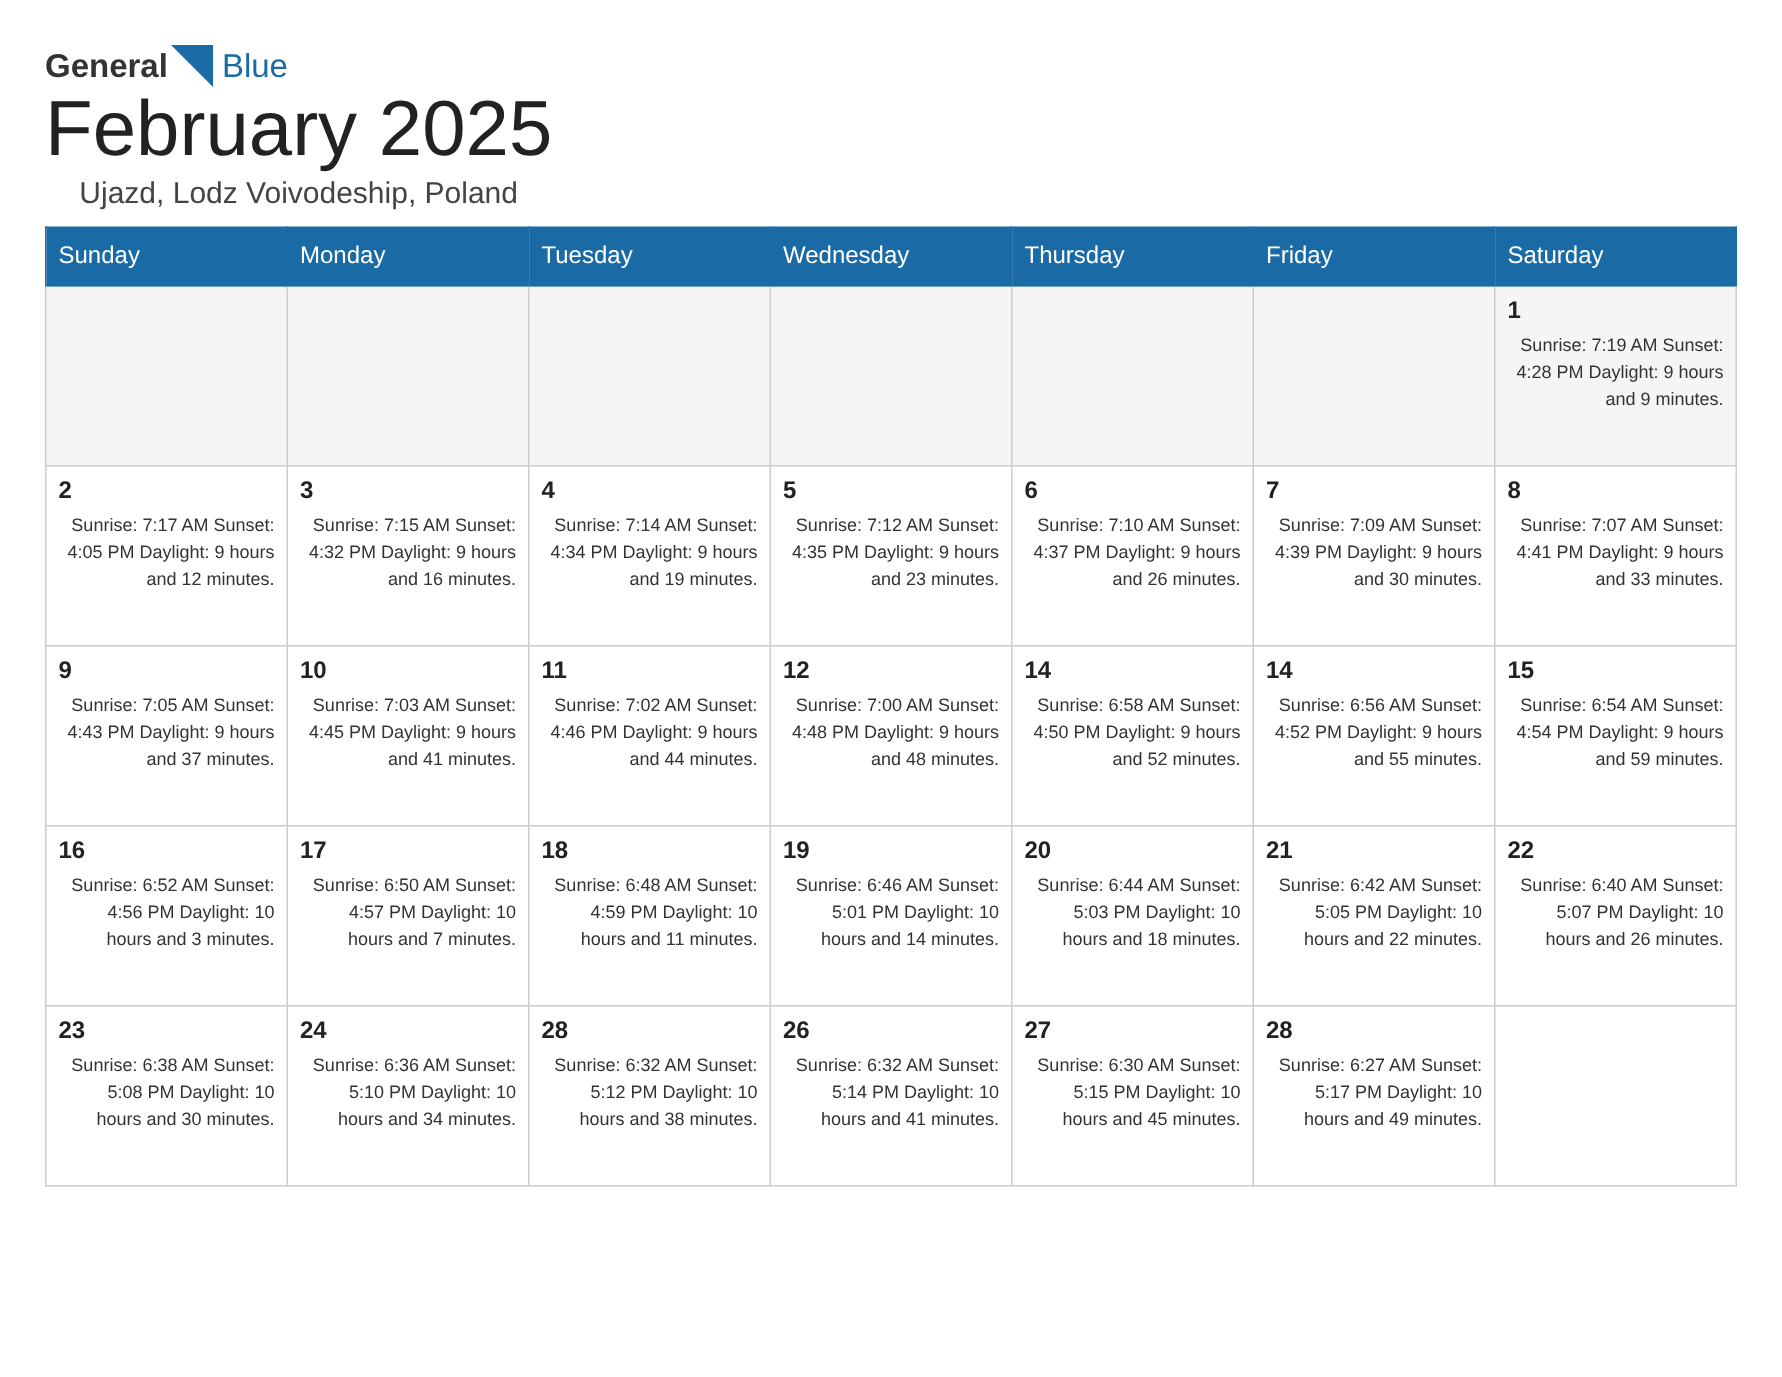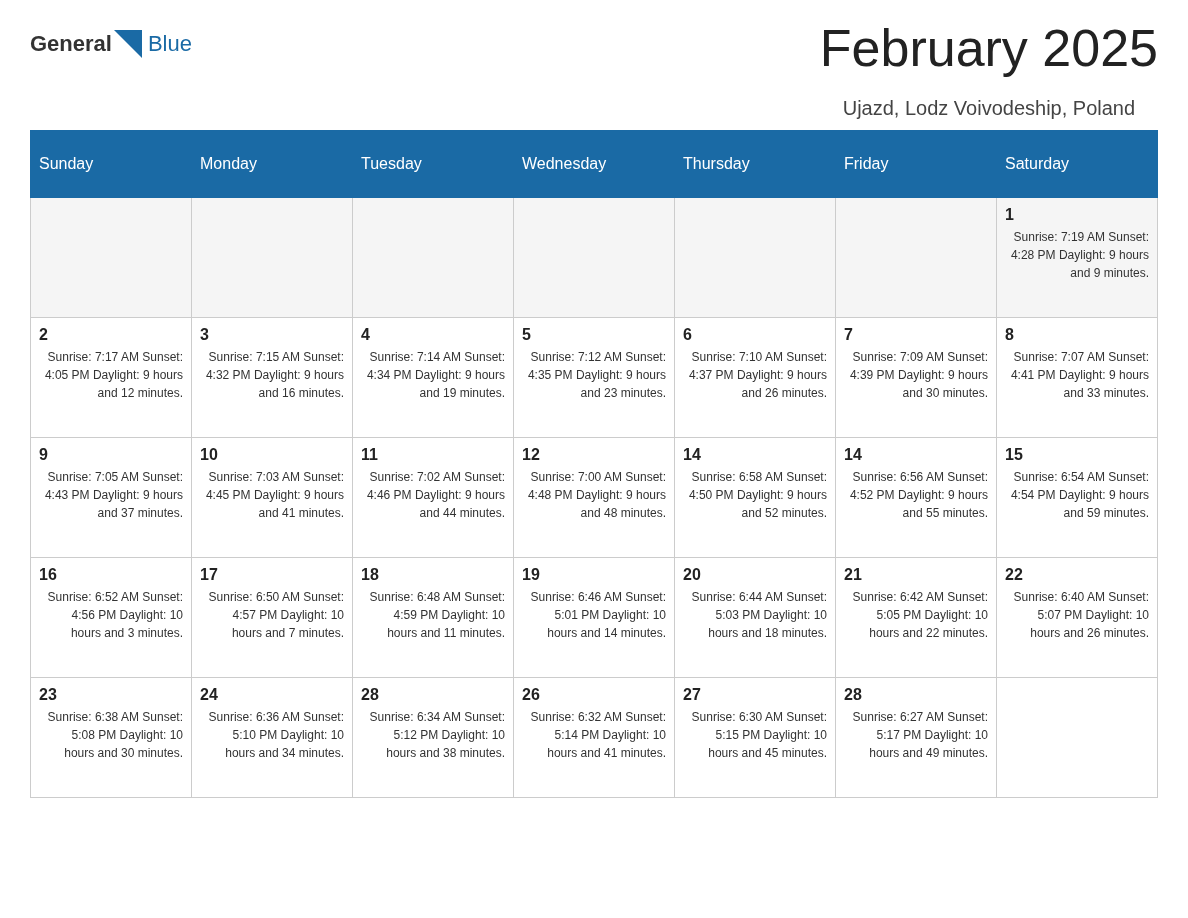--- a/index.html
+++ b/index.html
@@ -8,20 +8,21 @@
       background: #fff;
       padding: 20px 30px;
       width: 1188px;
       min-height: 918px;
     }
     .header {
       display: flex;
       justify-content: space-between;
       align-items: flex-start;
       margin-bottom: 10px;
+      flex-direction: column;
     }
     .logo {
       display: flex;
       align-items: center;
       margin-top: 10px;
     }
     .logo-text-general {
       font-size: 22px;
       font-weight: bold;
       color: #333;
@@ -42,33 +43,33 @@
     }
     .calendar-title {
       font-size: 52px;
       font-weight: normal;
       color: #222;
       line-height: 1.1;
     }
     .calendar-subtitle {
       font-size: 20px;
       color: #444;
-      margin-top: 20px;
+      margin-top: 3px;
     }
     table {
       width: 100%;
       border-collapse: collapse;
       margin-top: 10px;
     }
     thead th {
       background-color: #1a6aa5;
       color: #fff;
       font-size: 16px;
       font-weight: normal;
-      padding: 24px 8px;
+      padding: 10px 8px;
       text-align: left;
       border: 1px solid #1a6aa5;
     }
     tbody td {
       vertical-align: top;
       padding: 8px;
       border: 1px solid #ccc;
       font-size: 12.5px;
       color: #333;
       width: 14.28%;
@@ -278,21 +279,21 @@
 Daylight: 10 hours and 30 minutes.</div>
         </td>
         <td>
           <span class="day-number">24</span>
           <div class="day-info">Sunrise: 6:36 AM
 Sunset: 5:10 PM
 Daylight: 10 hours and 34 minutes.</div>
         </td>
         <td>
           <span class="day-number">28</span>
-          <div class="day-info">Sunrise: 6:34 AM
+          <div class="day-info">Sunrise: 6:32 AM
 Sunset: 5:12 PM
 Daylight: 10 hours and 38 minutes.</div>
         </td>
         <td>
           <span class="day-number">26</span>
           <div class="day-info">Sunrise: 6:32 AM
 Sunset: 5:14 PM
 Daylight: 10 hours and 41 minutes.</div>
         </td>
         <td>

